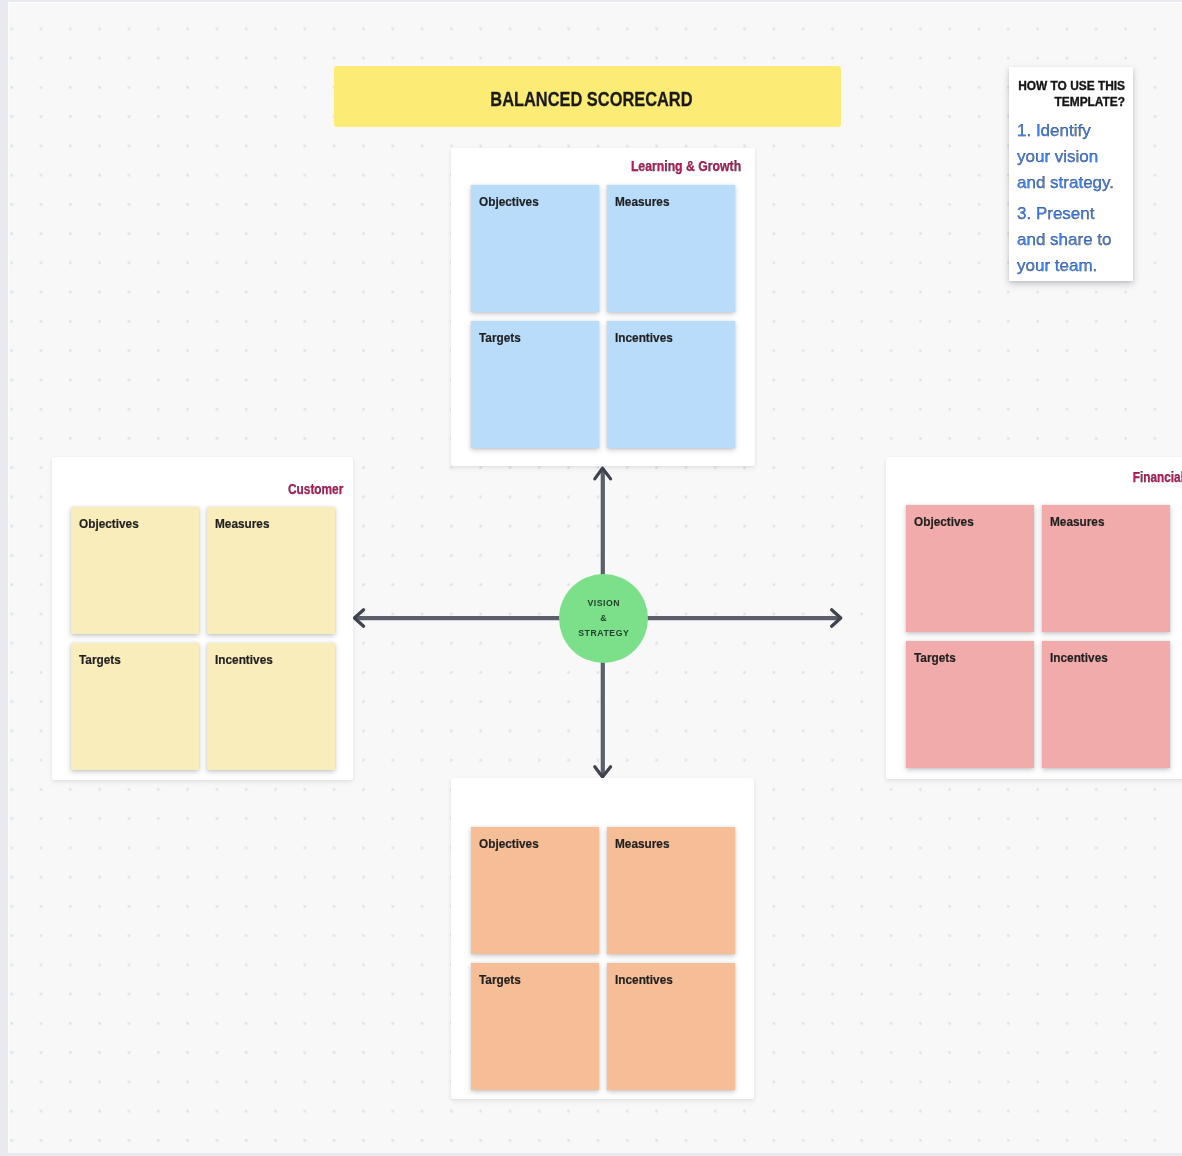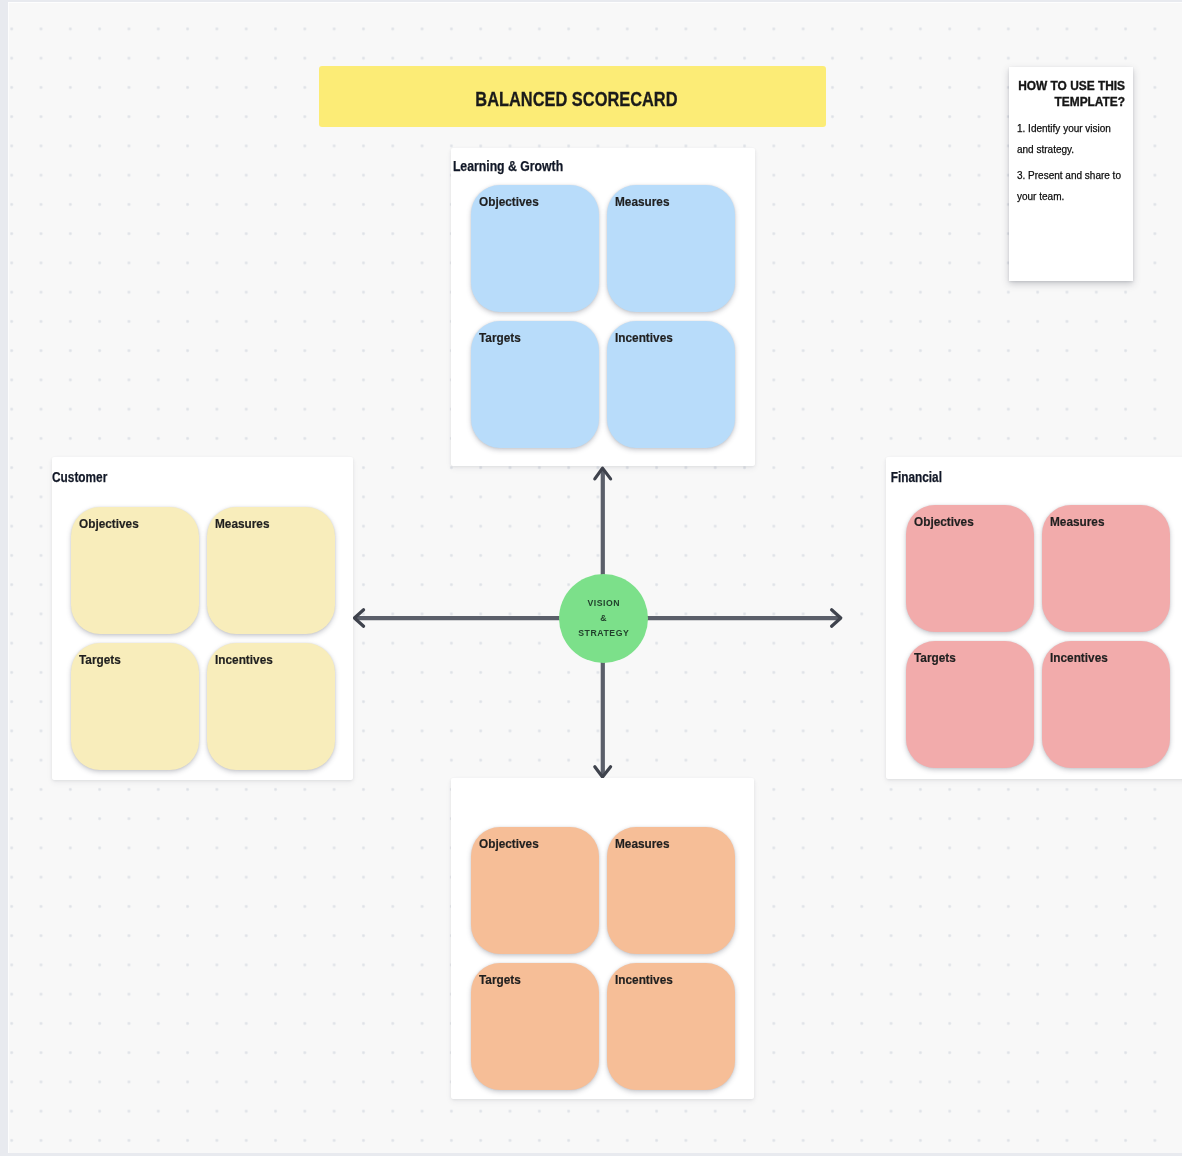--- a/index.html
+++ b/index.html
@@ -13,44 +13,44 @@
     position:absolute;left:8px;top:2px;width:1174px;height:1151px;
     box-shadow:inset 1px 0 0 rgba(255,255,255,.75), inset 0 1px 0 rgba(255,255,255,.8);
     background-color:#f8f8f8;
     background-image:radial-gradient(circle at 1.5px 1.5px, #dde0e6 0.6px, rgba(221,224,230,0.55) 1.3px, rgba(221,224,230,0) 2.1px);
     background-size:29.32px 29.25px;
     background-position:2.2px 25.4px;
     overflow:hidden;
   }
   
   .banner{
-    position:absolute;left:311px;top:64px;width:507px;height:61px;
+    position:absolute;left:326px;top:64px;width:507px;height:61px;
     background:#fcec76;border-radius:3px;
     display:flex;align-items:center;justify-content:center;
   }
   .banner-text{font-size:20.5px;font-weight:700;color:#1a1a1a;-webkit-text-stroke:0.3px #1a1a1a;
     transform:scaleX(.80) translate(5px,2.0px) translateZ(0);transform-origin:center center;white-space:nowrap;}
 
   .persp{
     position:absolute;background:#fff;border-radius:2px;
     box-shadow:0 1px 3px rgba(60,64,80,.10), 0 3px 6px rgba(60,64,80,.05);
   }
   .persp-title{
-    position:absolute;left:0;right:0;top:10px;text-align:left;
-    font-size:14px;font-weight:700;color:#0f172a;line-height:17.8px;-webkit-text-stroke:0.25px #1f1f1f;
+    position:absolute;left:0;right:0;top:10px;text-align:right;
+    font-size:14px;font-weight:700;color:#be185d;line-height:17.8px;-webkit-text-stroke:0.25px #1f1f1f;
   }
   .persp-title > i{display:inline-block;font-style:normal;
     transform:scaleX(.845) translateZ(0);transform-origin:center center;white-space:nowrap;}
   #ibp .persp-title > i{display:block;}
   #lg  .persp-title{transform:translateX(-6px);}
   #lg  .persp-title > i{transform:scaleX(.875) translateZ(0);}
-  #cust .persp-title{transform:translateX(-5px);top:12px;}
+  #cust .persp-title{transform:translateX(-5px);top:24px;}
   #ibp .persp-title{transform:translateX(4px);top:3px;}
   #fin .persp-title{top:12px;}
-  .sticky{position:absolute;box-shadow:0 2px 5px rgba(62,66,84,.28), 0 0 2px rgba(62,66,84,.12);border-radius:29px;}
+  .sticky{position:absolute;box-shadow:0 2px 5px rgba(62,66,84,.28), 0 0 2px rgba(62,66,84,.12);}
   .sticky-label{position:absolute;left:8px;top:8.8px;font-size:13.5px;font-weight:700;color:#1f1f1f;-webkit-text-stroke:0.2px #1f1f1f;
     display:block;transform:scaleX(.875) translateZ(0);transform-origin:left center;white-space:nowrap;}
 
   #lg{left:443px;top:146px;width:304px;height:318px;}
   #cust{left:44px;top:455px;width:301px;height:323px;}
   #fin{left:834px;top:455px;width:303px;height:322px;margin-left:44px;}
   #ibp{left:443px;top:776px;width:303px;height:321px;}
 
   
   #lg .sticky{width:128px;height:127px;}
@@ -72,21 +72,21 @@
   #ibp .s0{left:20px;top:49px;} #ibp .s1{left:156px;top:49px;}
   #ibp .s2{left:20px;top:185px;} #ibp .s3{left:156px;top:185px;}
   #ibp .sticky{background:#f6be97;}
 
   .howto{
     position:absolute;left:1001px;top:65px;width:124px;height:214px;
     background:#fff;box-shadow:0 3px 7px rgba(60,64,80,.26), 0 1px 2px rgba(60,64,80,.12);
     box-sizing:border-box;padding:11px 8px 0 8px;
   }
   .howto h4{transform:translateZ(0);margin:0 0 8px 0;font-size:11.9px;font-weight:700;line-height:16.2px;color:#151515;text-align:right;-webkit-text-stroke:0.35px #151515;}
-  .howto p{transform:translateZ(0);margin:0 0 4.6px 0;font-size:10px;line-height:21px;color:#000000;font-weight:400;-webkit-text-stroke:0.25px #202020;}
+  .howto p{transform:translateZ(0);margin:0 0 4.6px 0;font-size:17px;line-height:26px;color:#3b82f6;font-weight:400;-webkit-text-stroke:0.25px #202020;}
 
   svg.arrows{position:absolute;left:0;top:0;width:1174px;height:1152px;pointer-events:none;}
   .vision{
     position:absolute;left:551px;top:572px;width:89px;height:89px;border-radius:50%;
     background:#7ce08a;display:flex;flex-direction:column;align-items:center;justify-content:center;
   }
   .vision span{transform:translateZ(0);font-size:8.7px;font-weight:700;color:#22402c;line-height:15.3px;letter-spacing:.55px;text-indent:.55px;}
 </style>
 </head>
 <body>

